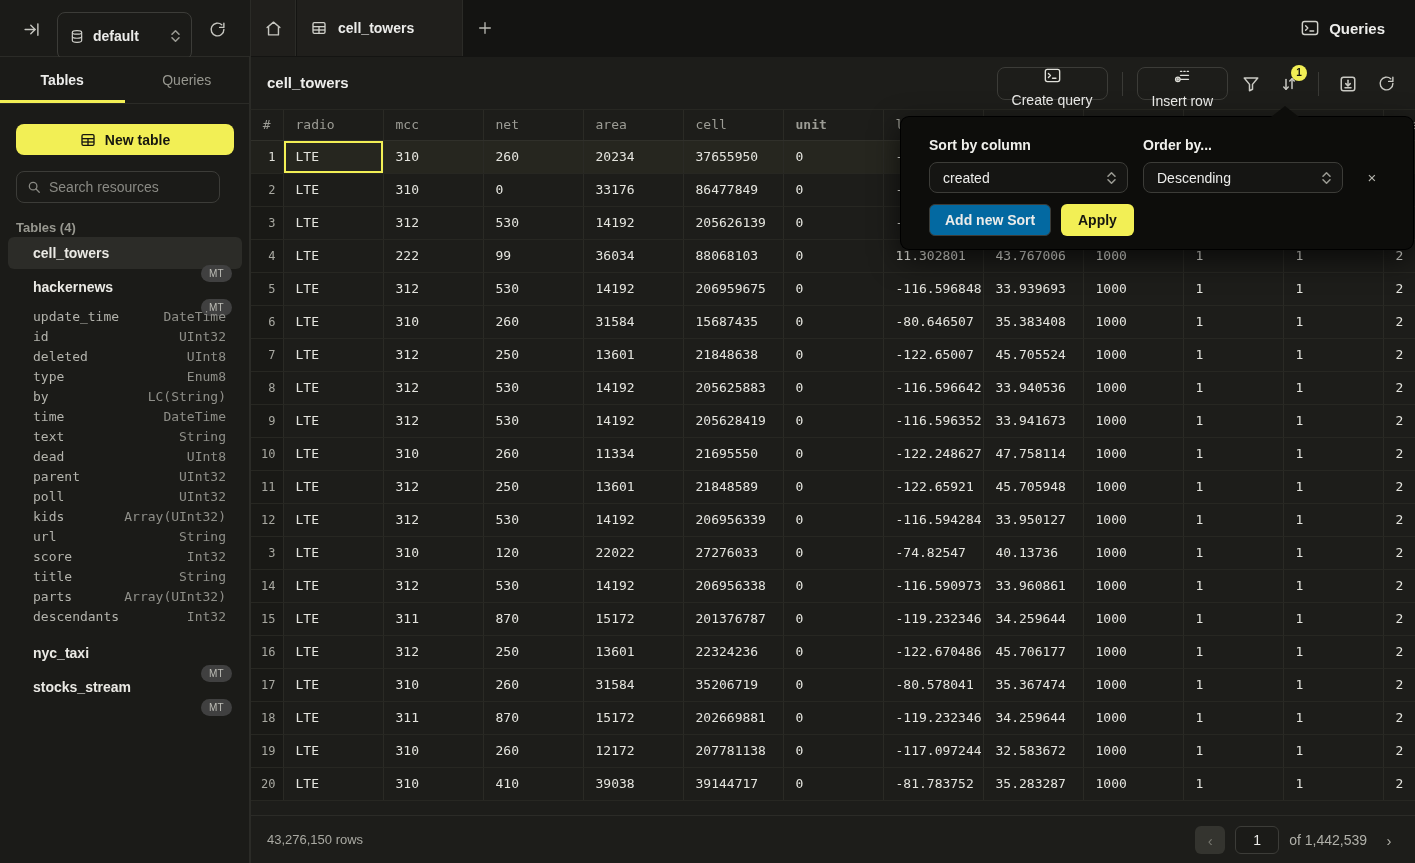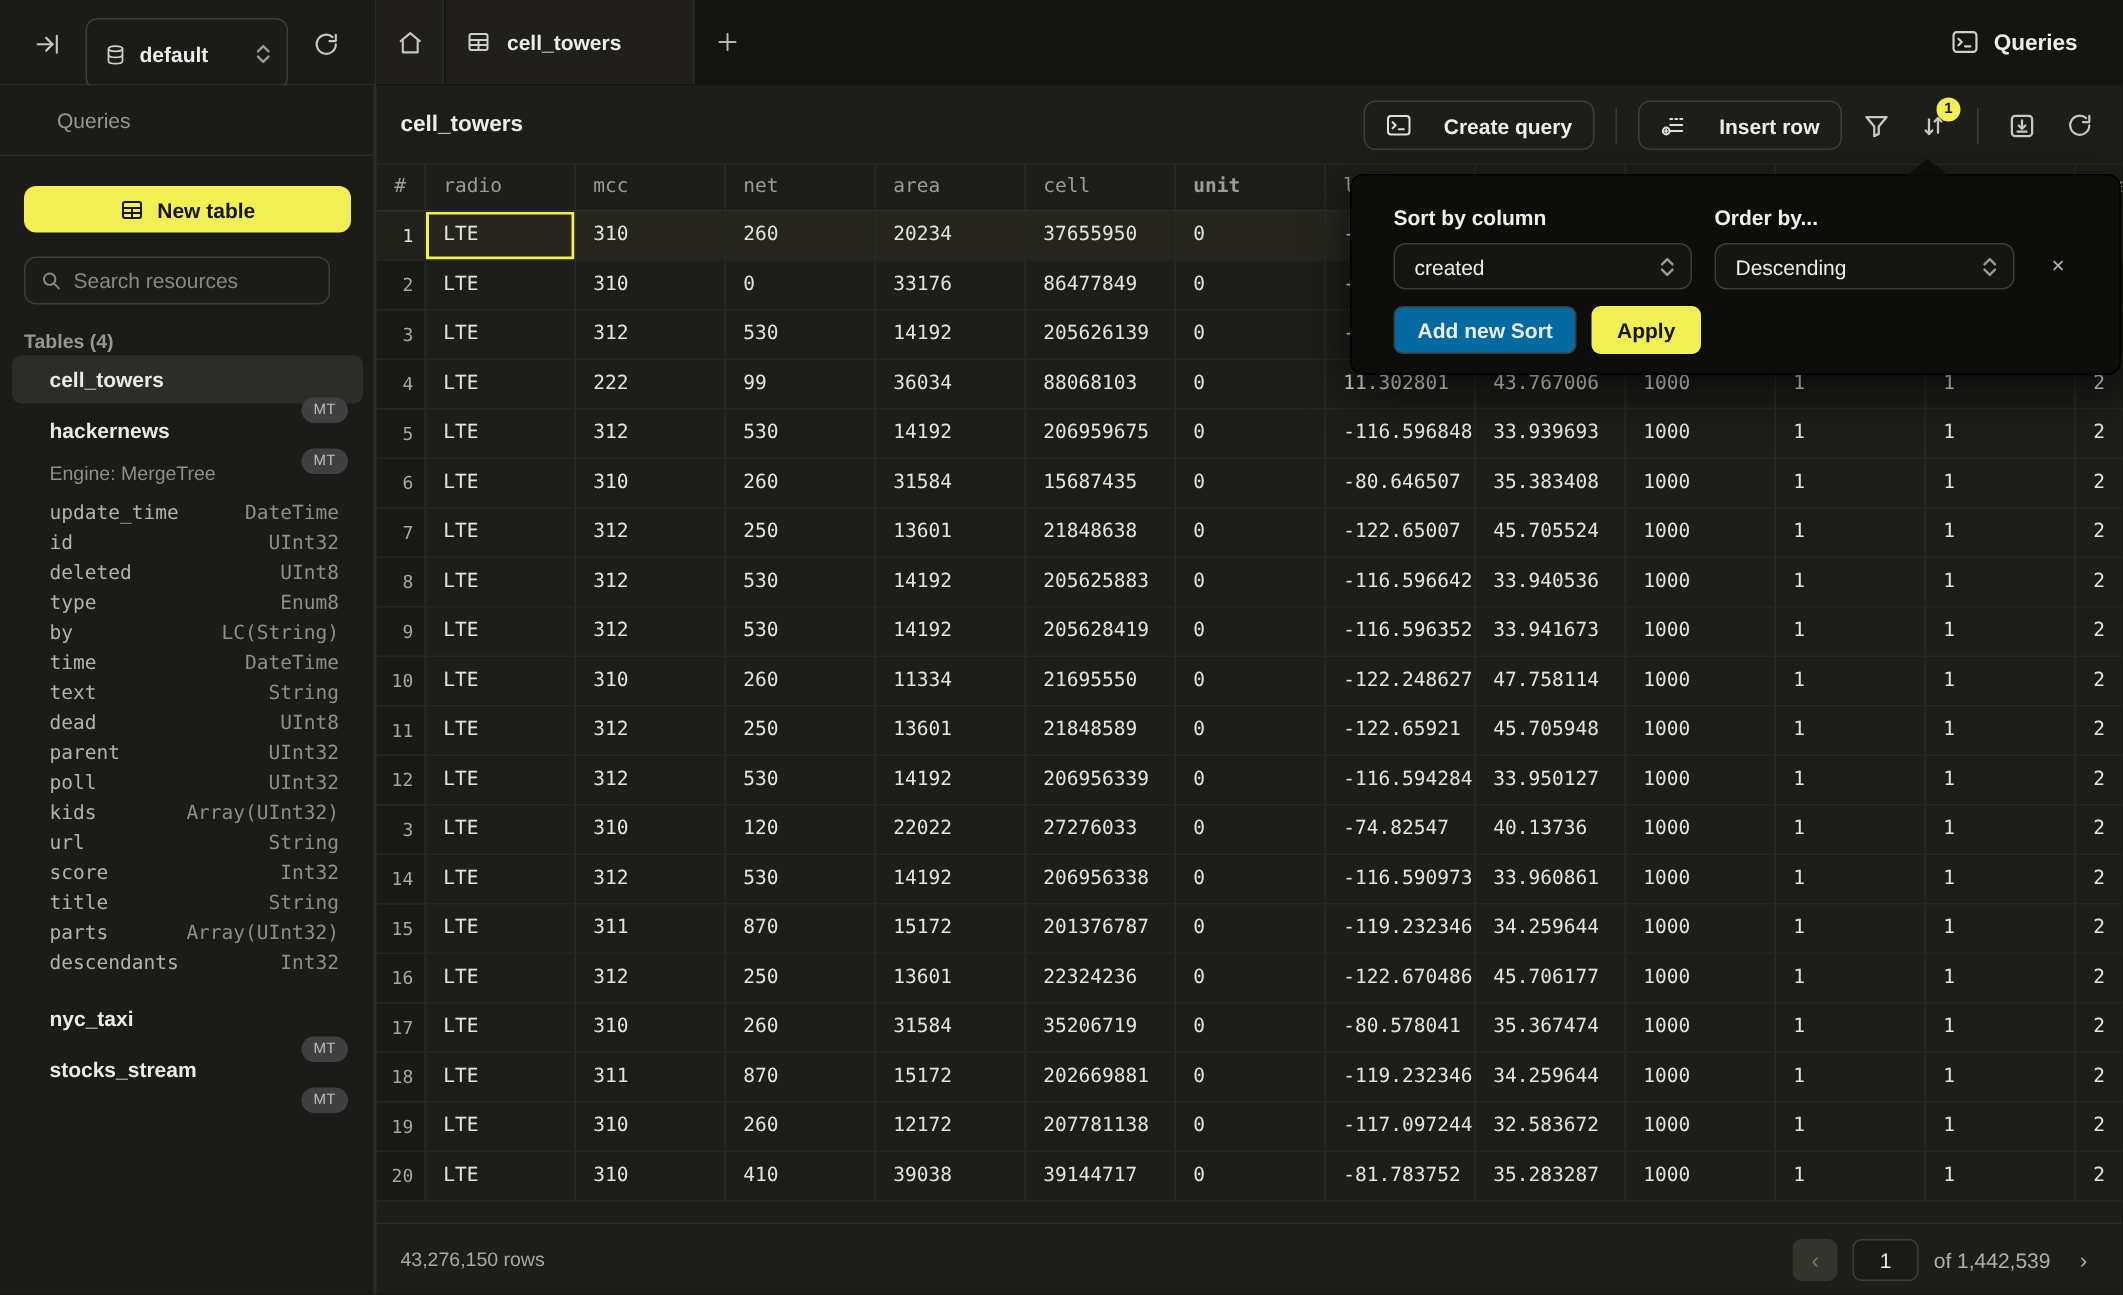--- a/index.html
+++ b/index.html
@@ -60,21 +60,21 @@
   .engine-line{padding:5px 0 6px 25px;font-size:13px;color:#8f8f88;}
   #field-list{padding:4px 16px 8px 25px;}
   .field-row{display:flex;justify-content:space-between;font-size:13px;line-height:20px;}
   .field-row .fname{color:#b3b3ac;}
   .field-row .ftype{color:#8f8f89;}
 
   
   #toolbar{position:absolute;left:250px;top:57px;width:1165px;height:53px;background:var(--bg-main);border-bottom:1px solid var(--border-soft);border-left:1px solid var(--border);}
   #page-title{position:absolute;left:16px;top:17px;font-size:15px;font-weight:700;color:var(--txt);}
   #toolbar-actions{position:absolute;right:14px;top:10px;height:33px;display:flex;align-items:center;gap:8px;}
-  .tb-btn{height:33px;border:1px solid var(--btn-border);background:transparent;border-radius:8px;display:flex;align-items:center;gap:22px;padding:0 14px;color:var(--txt);font-size:14px;font-weight:700;cursor:pointer;font-family:"Liberation Sans",sans-serif;}
+  .tb-btn{height:33px;border:1px solid var(--btn-border);background:transparent;border-radius:8px;display:flex;align-items:center;gap:9px;padding:0 14px;color:var(--txt);font-size:14px;font-weight:400;cursor:pointer;font-family:"Liberation Sans",sans-serif;flex-direction:column;}
   .tb-divider{width:1px;height:24px;background:#3a3a36;margin:0 6px;}
   .tb-icon{width:30px;height:30px;position:relative;color:#c9c9c3;}
   #sort-badge{position:absolute;top:-4px;right:-3px;width:16px;height:16px;border-radius:50%;background:var(--accent);color:#16160f;font-size:10px;font-weight:700;display:flex;align-items:center;justify-content:center;}
 
   
   #grid-wrap{position:absolute;left:250px;top:110px;width:1165px;height:705px;background:var(--bg-main);overflow:hidden;border-left:1px solid var(--border);}
   table{border-collapse:collapse;table-layout:fixed;width:1232px;}
   th,td{font-family:"DejaVu Sans Mono",monospace;font-size:13px;text-align:left;padding:0 0 0 12px;white-space:nowrap;overflow:hidden;height:33px;border-left:1px solid #2a2a25;border-bottom:1px solid var(--border-soft);font-weight:400;}
   thead th{height:30px;color:var(--txt-mono-dim);border-bottom:1px solid #30302a;background:var(--bg-main);}
   tbody td{color:var(--txt-mono);}
@@ -178,20 +178,21 @@
               <line x1="12" y1="15" x2="17" y2="15"></line>
             </svg>
         </span>
         <span class="lbl">Queries</span>
       </div>
     </div>
   </div>
 
   <div id="sidebar">
     <div id="sidebar-tabs">
+      <div class="side-tab active">Tables</div>
       <div class="side-tab">Queries</div>
     </div>
     <button id="new-table-btn">
       <span>
         <svg width="16" height="16" viewBox="0 0 24 24" fill="none" stroke="#16160f" stroke-width="2">
             <rect x="3" y="4" width="18" height="16" rx="2"></rect>
             <line x1="3" y1="10" x2="21" y2="10"></line>
             <line x1="12" y1="10" x2="12" y2="20"></line>
             <line x1="3" y1="15" x2="21" y2="15"></line>
           </svg>
@@ -211,21 +212,20 @@
 
     <div id="table-list">
       <div class="table-item selected">
         <span class="name">cell_towers</span>
         <span class="badge-mt">MT</span>
       </div>
       <div class="table-item">
         <span class="name">hackernews</span>
         <span class="badge-mt">MT</span>
       </div>
-      <div class="engine-line">Engine: MergeTree</div>
       <div id="field-list" class="mono">
           <div class="field-row">
             <span class="fname">update_time</span>
             <span class="ftype">DateTime</span>
           </div>
           <div class="field-row">
             <span class="fname">id</span>
             <span class="ftype">UInt32</span>
           </div>
           <div class="field-row">

